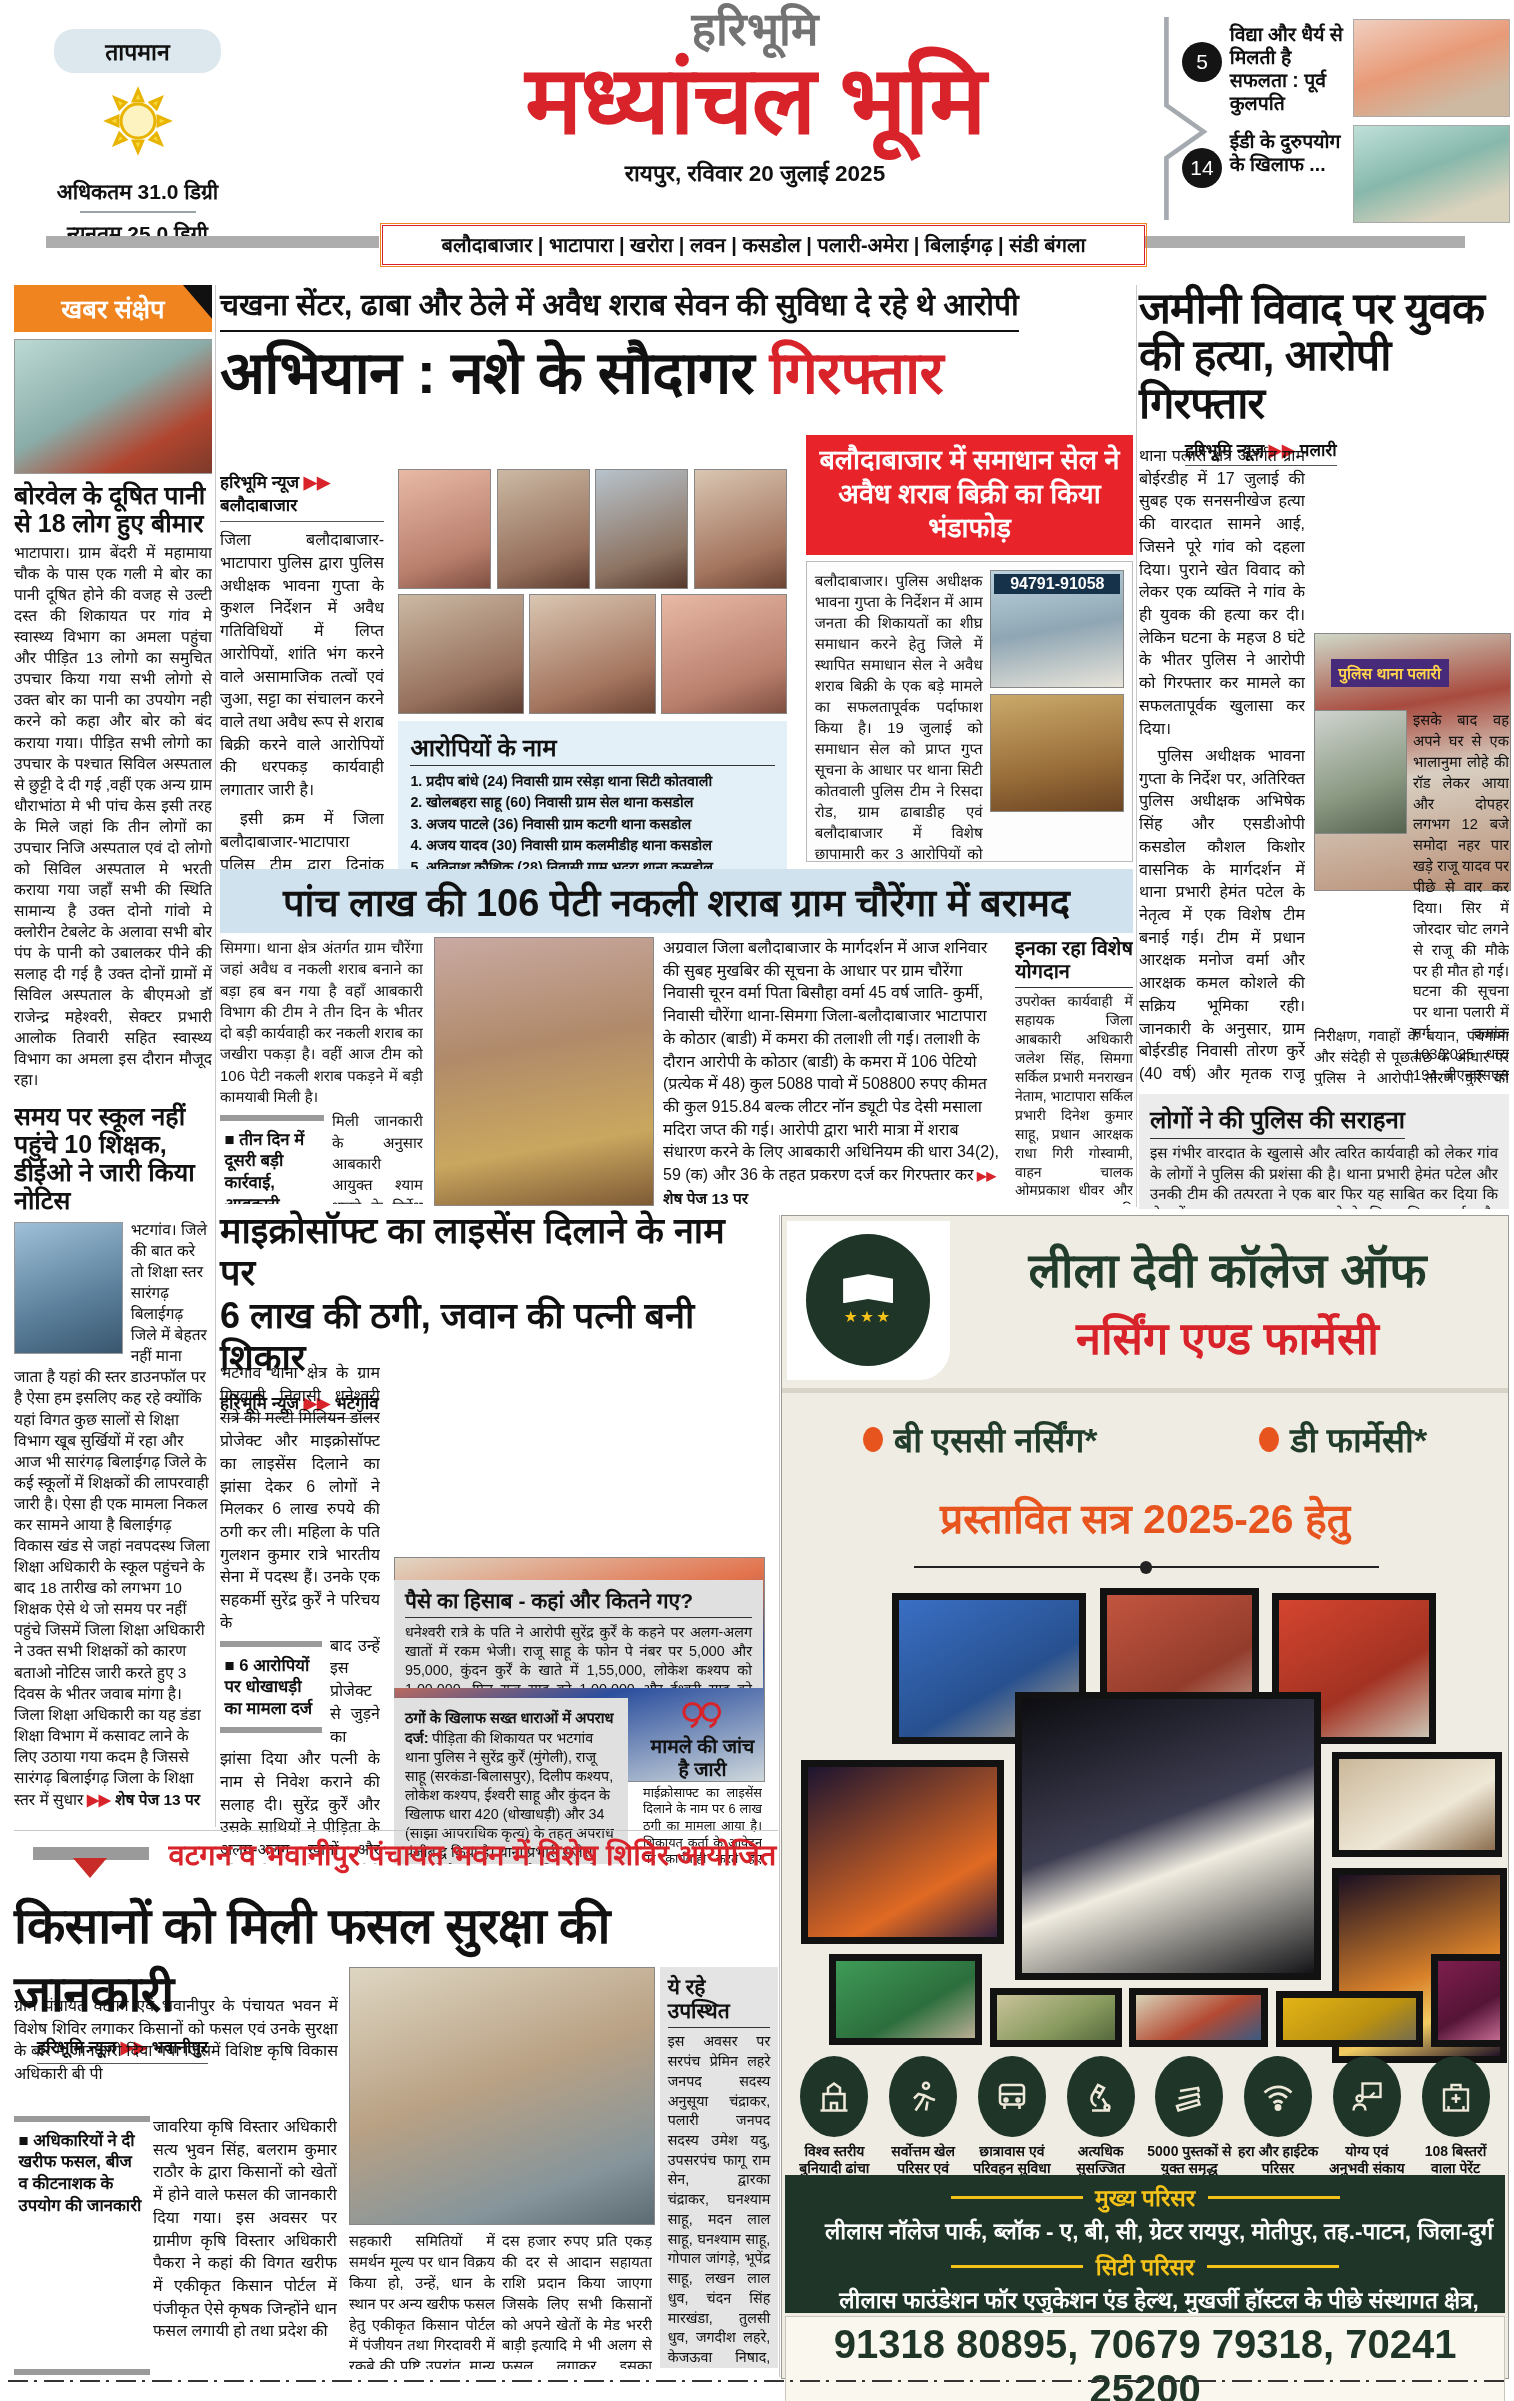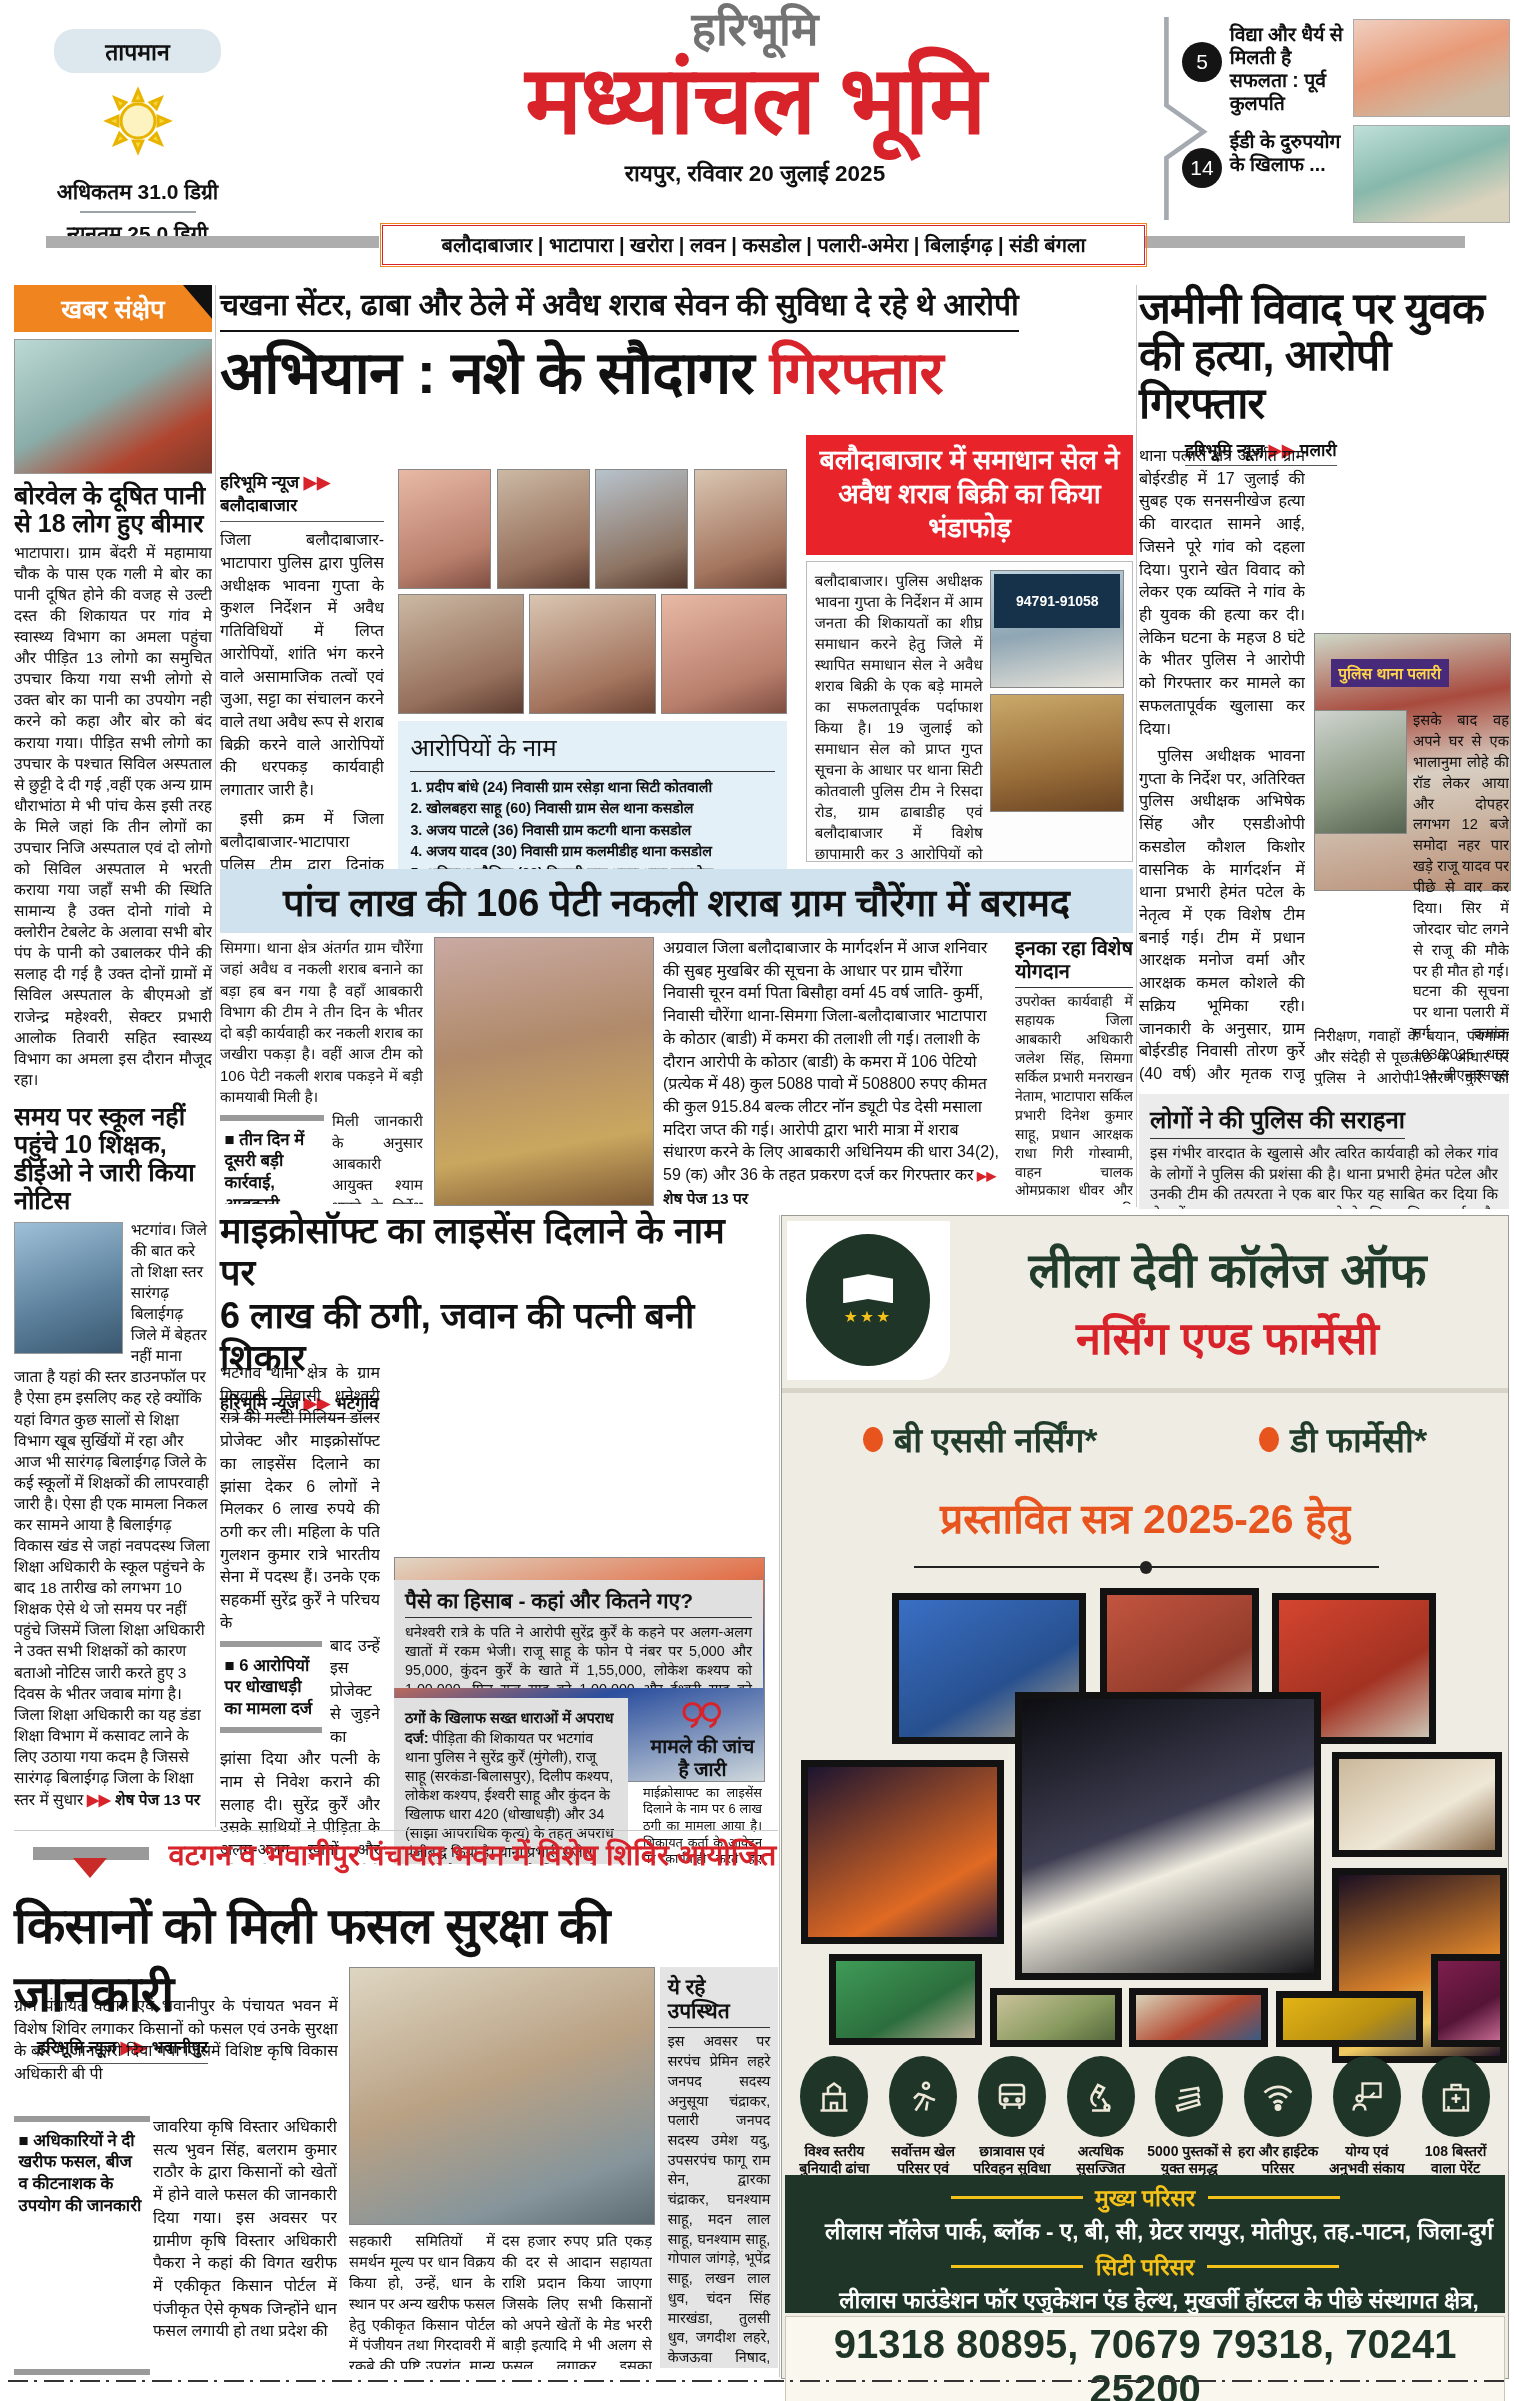--- a/index.html
+++ b/index.html
@@ -53,33 +53,33 @@
   .body-t{font-size:16px;line-height:1.42;}
   .lead-left{left:0;top:187px;width:164px;height:399px;}
   .mugs{left:178px;top:186px;width:389px;}
   .mugrow{display:flex;gap:5.4px;margin-bottom:5.4px;}
   .mug{height:118px;border:0.8px solid #888;flex:1;}
   .m1{background:linear-gradient(160deg,#e8b9a6,#b97f6d 70%,#7e4e40);}
   .m2{background:linear-gradient(160deg,#cbb9a4,#96705c 70%,#5c3c30);}
   .m3{background:linear-gradient(160deg,#b7c3cc,#8d7463 70%,#54382c);}
   .m4{background:linear-gradient(160deg,#d9c6b2,#a4755f 70%,#6b4433);}
   .names-box{left:178px;top:438px;width:389px;height:148px;background:#e3f0f7;padding:9.3px 12.4px;box-sizing:border-box;}
-  .names-h{font-size:24px;font-weight:400;border-bottom:1.5px solid #333;padding-bottom:8px;margin-bottom:4.6px;}
+  .names-h{font-size:24px;font-weight:700;border-bottom:1.5px solid #333;padding-bottom:2px;margin-bottom:4.6px;}
   .names-list{font-size:14.3px;font-weight:bold;line-height:1.5;}
   .samadhan{left:586px;top:152px;width:327px;height:435px;}
   .sam-head{background:#e8232a;color:#fff;font-size:27px;font-weight:800;text-align:center;
             padding:9.3px 7.7px;line-height:1.25;}
   .sam-card{border:0.8px solid #bbb;background:#fdfdfd;padding:7.7px;margin-top:6.2px;height:301px;box-sizing:border-box;}
   .sam-flex{display:flex;gap:7.7px;}
   .sam-photos{flex:0 0 132px;}
   .sam-ph{width:132px;height:116px;border:0.8px solid #888;position:relative;margin-bottom:6.2px;}
   .sam-ph1{background:linear-gradient(170deg,#bcd3de,#8fa6b4 50%,#e8e4da);}
   .sam-ph2{background:linear-gradient(170deg,#caa96a,#9a6f3a 60%,#6b4423);}
-  .sam-tag{position:absolute;top:3.1px;left:3.1px;right:3.1px;background:#16324a;color:#fff;font-size:14px;
-           font-weight:bold;text-align:center;padding:19px 0;}
+  .sam-tag{position:absolute;top:3.1px;left:3.1px;right:3.1px;background:#16324a;color:#fff;font-size:16px;
+           font-weight:bold;text-align:center;padding:1px 0;}
   .sam-t{font-size:15px;line-height:1.4;}
   
   .liquor{left:220px;top:869px;width:913px;height:338px;}
   .liq-strip{background:#cfe2ee;font-size:38px;font-weight:800;text-align:center;padding:6.2px 0;}
   .liq-left{left:0;top:68px;width:203px;height:267px;}
   .pq{background:#fff;border-top:6.2px solid #9a9a9a;border-bottom:6.2px solid #9a9a9a;
       padding:7.7px 4.6px;font-size:16.7px;font-weight:800;line-height:1.3;}
   .liq-pq{float:left;width:95px;margin:4.6px 7.7px 0 0;}
   .liq-photo{left:214px;top:68px;width:218px;height:267px;border:0.8px solid #888;
       background:linear-gradient(170deg,#c9a9a2,#b08a6a 40%,#caa75f 75%,#7e5a35);}

